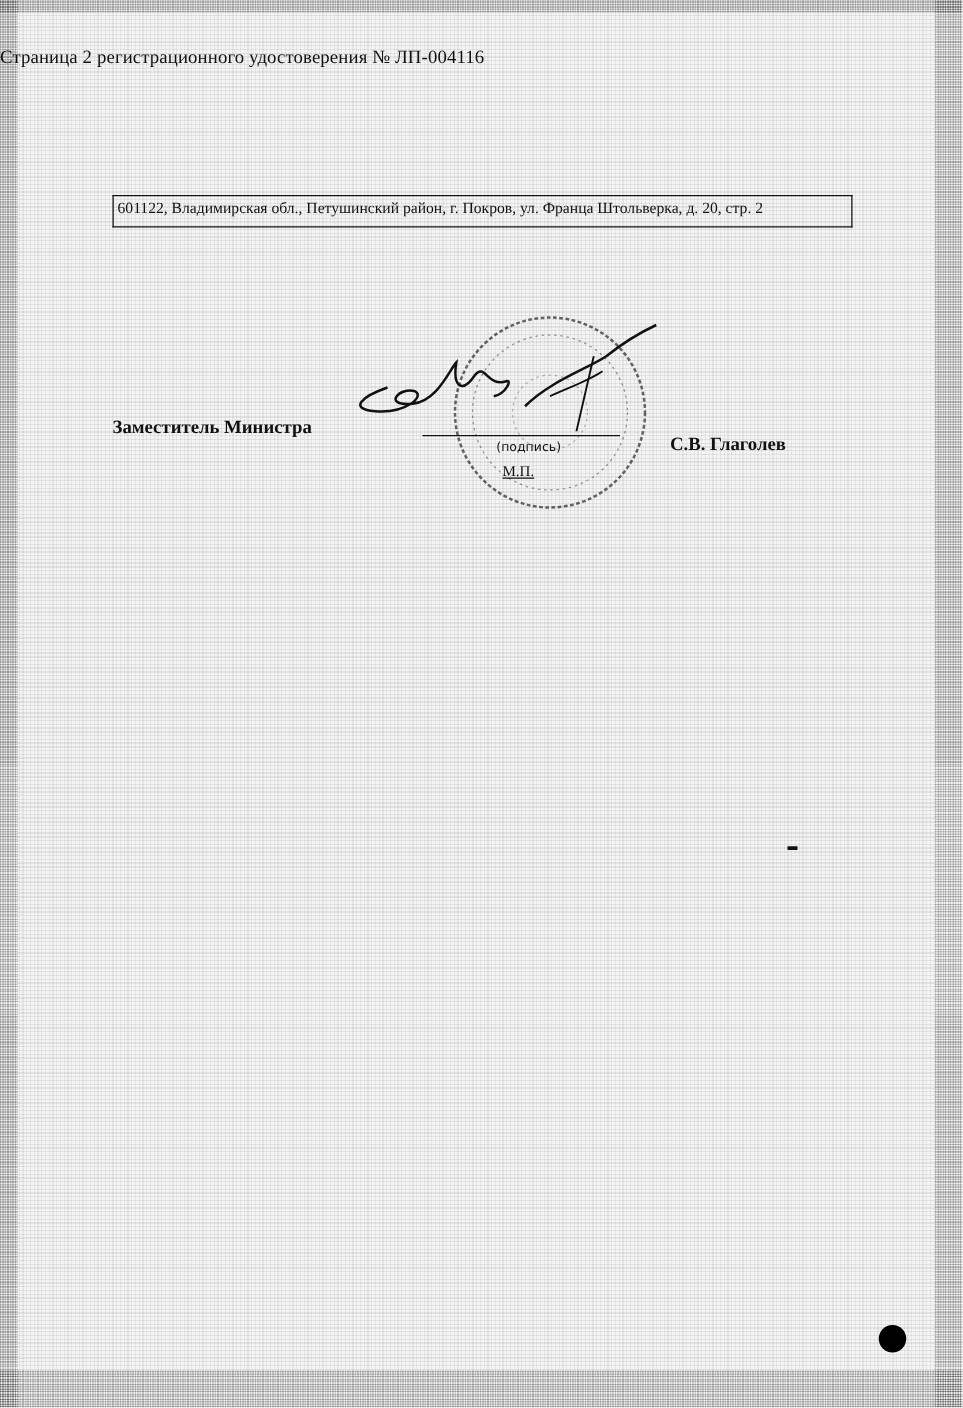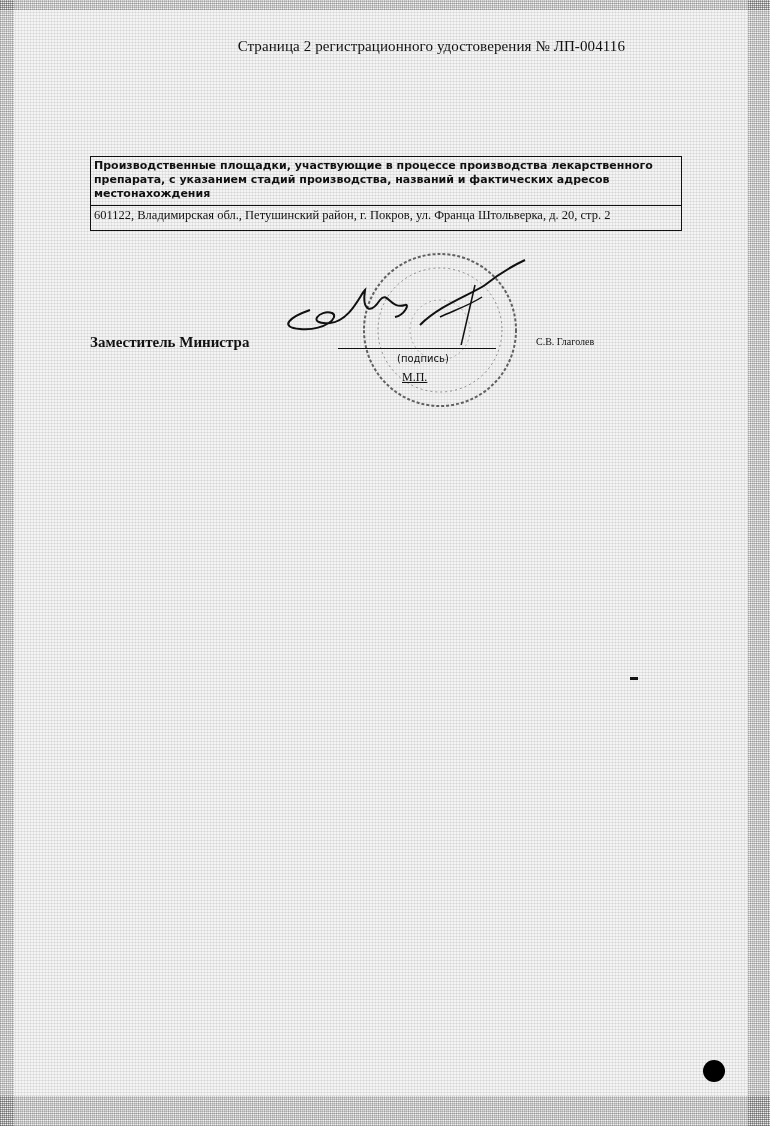--- a/index.html
+++ b/index.html
@@ -27,21 +27,21 @@
   .page-edge-left { left: 0; top: 0; width: 14px; height: 1126px; }
   .page-edge-right { right: 0; top: 0; width: 22px; height: 1126px; }
   .page-edge-top { left: 0; top: 0; width: 770px; height: 10px; }
   .page-edge-bottom { left: 0; bottom: 0; width: 770px; height: 30px; }
 
   .header-title {
     position: absolute;
     top: 38px;
     left: 0;
     width: 625px;
-    text-align: right;
+    text-align: left;
     font-size: 15px;
     letter-spacing: 0.1px;
   }
 
   table.sites-table {
     position: absolute;
     left: 90px;
     top: 156px;
     width: 592px;
     border-collapse: collapse;
@@ -87,23 +87,23 @@
   .signer-title {
     position: absolute;
     left: 0;
     top: 4px;
     font-weight: bold;
     font-size: 15px;
   }
   .signer-name {
     position: absolute;
     left: 446px;
-    top: 6px;
-    font-weight: normal;
-    font-size: 10px;
+    top: 18px;
+    font-weight: bold;
+    font-size: 15px;
   }
   .signature-line {
     position: absolute;
     left: 248px;
     top: 18px;
     width: 158px;
     height: 0;
     border-top: 1.5px solid #111;
   }
   .signature-caption {
@@ -157,23 +157,20 @@
 
 <div class="page-edge-top"></div>
 <div class="page-edge-left"></div>
 <div class="page-edge-right"></div>
 <div class="page-edge-bottom"></div>
 
 <div class="header-title">Страница 2 регистрационного удостоверения № ЛП-004116</div>
 
 <table class="sites-table">
   <tbody>
-      <tr>
-    <td colspan="2" class="cell-header">Производственные площадки, участвующие в процессе производства лекарственного препарата, с указанием стадий производства, названий и фактических адресов местонахождения</td>
-  </tr>
   <tr>
     <td colspan="2" class="cell-address">601122, Владимирская обл., Петушинский район, г. Покров, ул. Франца Штольверка, д. 20, стр. 2</td>
   </tr>
 </tbody>
   </table>
 
 <svg class="stamp" viewBox="0 0 160 160">
   <circle cx="80" cy="80" r="76" fill="none" stroke="#333" stroke-width="2" stroke-dasharray="3 2" opacity="0.75"></circle>
   <circle cx="80" cy="80" r="62" fill="none" stroke="#444" stroke-width="1" stroke-dasharray="2 3" opacity="0.55"></circle>
   <circle cx="80" cy="80" r="30" fill="none" stroke="#555" stroke-width="1" stroke-dasharray="2 3" opacity="0.4"></circle>

